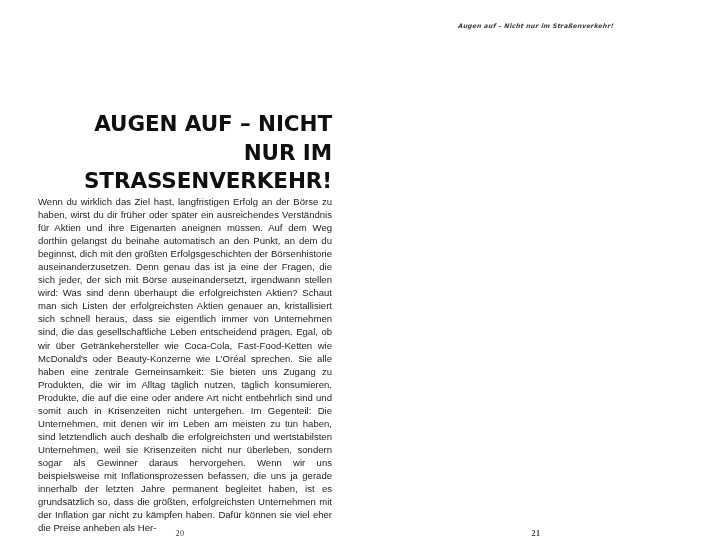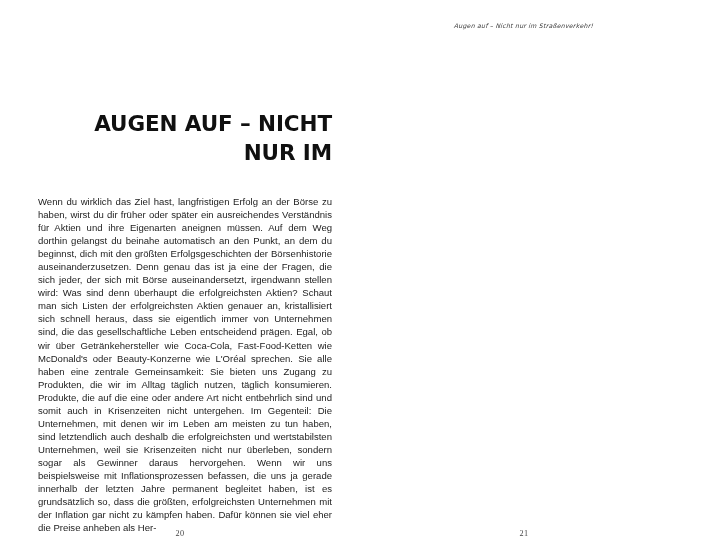--- a/index.html
+++ b/index.html
@@ -23,21 +23,21 @@
   }
 
   
   .page {
     position: absolute;
     top: 0;
     height: 560px;
     background: #ffffff;
   }
   .page-left  { left: 0;   width: 360px; }
-  .page-right { left: 344px; width: 360px; }
+  .page-right { left: 356px; width: 360px; font-weight: bold; }
 
   
   .running-head {
     position: absolute;
     top: 22px;
     left: 28px;
     right: 28px;
     text-align: center;
     font-family: "DejaVu Sans", sans-serif;
     font-size: 6.2px;
@@ -100,20 +100,21 @@
 </style>
 </head>
 <body>
 
 <div class="spread">
 
   <div class="page page-left">
 
     <h1 class="chapter-title">
       <span>Augen auf – Nicht nur im</span><br>
+      <span>Strassenverkehr!</span>
     </h1>
 
     <div class="column left-col">
       <p>Wenn du wirklich das Ziel hast, langfristigen Erfolg an der Börse zu haben, wirst du dir früher oder später ein ausreichendes Verständnis für Aktien und ihre Eigenarten aneignen müssen. Auf dem Weg dorthin gelangst du beinahe automatisch an den Punkt, an dem du beginnst, dich mit den größten Erfolgsgeschichten der Börsenhistorie auseinanderzusetzen. Denn genau das ist ja eine der Fragen, die sich jeder, der sich mit Börse auseinandersetzt, irgendwann stellen wird: Was sind denn überhaupt die erfolgreichsten Aktien? Schaut man sich Listen der erfolgreichsten Aktien genauer an, kristallisiert sich schnell heraus, dass sie eigentlich immer von Unternehmen sind, die das gesellschaftliche Leben entscheidend prägen. Egal, ob wir über Getränkehersteller wie Coca-Cola, Fast-Food-Ketten wie McDonald's oder Beauty-Konzerne wie L'Oréal sprechen. Sie alle haben eine zentrale Gemeinsamkeit: Sie bieten uns Zugang zu Produkten, die wir im Alltag täglich nutzen, täglich konsumieren. Produkte, die auf die eine oder andere Art nicht entbehrlich sind und somit auch in Krisenzeiten nicht untergehen. Im Gegenteil: Die Unternehmen, mit denen wir im Leben am meisten zu tun haben, sind letztendlich auch deshalb die erfolgreichsten und wertstabilsten Unternehmen, weil sie Krisenzeiten nicht nur überleben, sondern sogar als Gewinner daraus hervorgehen. Wenn wir uns beispielsweise mit Inflationsprozessen befassen, die uns ja gerade innerhalb der letzten Jahre permanent begleitet haben, ist es grundsätzlich so, dass die größten, erfolgreichsten Unternehmen mit der Inflation gar nicht zu kämpfen haben. Dafür können sie viel eher die Preise anheben als Her-</p>
     </div>
 
     <div class="folio">20</div>
   </div>
 
   <div class="page page-right">

